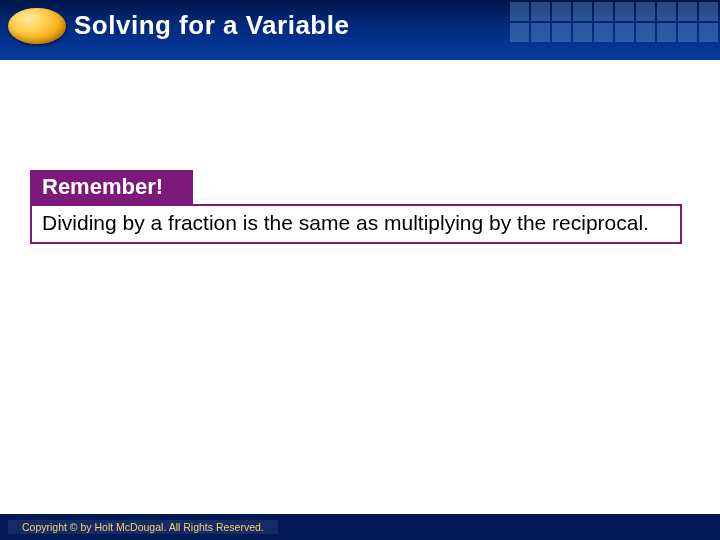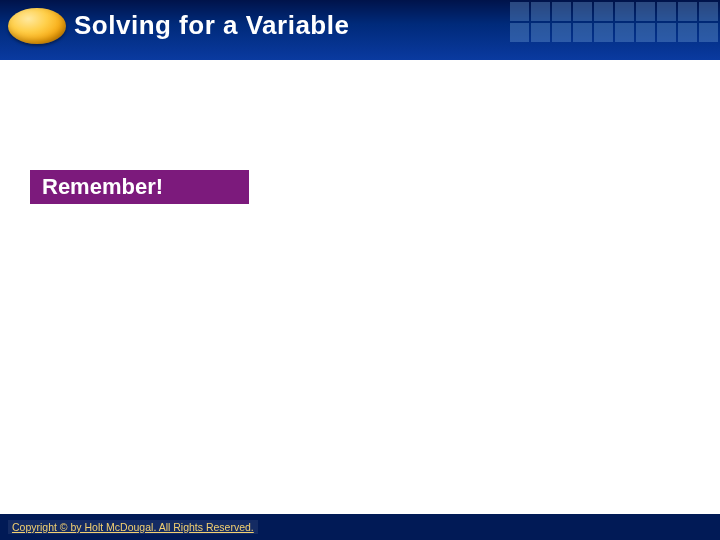--- a/index.html
+++ b/index.html
@@ -65,21 +65,21 @@
   }
   .remember-tab {
     background: #7c1a7c;
     color: #fff;
     font-weight: bold;
     font-size: 22px;
     padding: 4px 12px 4px 12px;
     font-style: normal;
     font-family: Verdana, sans-serif;
     display: inline-block;
-    width: 219px;
+    width: 163px;
   }
   .remember-body {
     border: 2px solid #7c1a7c;
     padding: 4px 10px 6px 10px;
     font-size: 21px;
     color: #000;
     background: #fff;
     line-height: 1.25;
   }
   .footer {
@@ -103,22 +103,21 @@
     display: flex;
     align-items: center;
     gap: 4px;
     color: #f3d070;
     font-size: 10.5px;
     font-family: Arial, sans-serif;
   }
   .footer-right .copy-pill {
     background: rgba(255,255,255,0.08);
     border-radius: 0;
-    padding: 1px 4px;
-    text-decoration: underline;
+    padding: 1px 14px;
   }
 </style>
 </head>
 <body>
 
 <div class="header">
   <div class="grid-squares">
     <div class="grid-row">
       <div class="sq"></div>
         <div class="sq"></div>
@@ -143,19 +142,20 @@
         <div class="sq"></div>
         <div class="sq"></div>
     </div>
   </div>
   <div class="title-lozenge"></div>
   <div class="title-text">Solving for a Variable</div>
 </div>
 
 <div class="content">
   <div class="remember-tab">Remember!</div>
+  <div class="remember-body">Dividing by a fraction is the same as multiplying by the reciprocal.</div>
 </div>
 
 <div class="footer">
   <div class="footer-right">
     <span class="copy-pill">Copyright © by Holt McDougal. All Rights Reserved.</span>
   </div>
 </div>
 
 </body></html>

